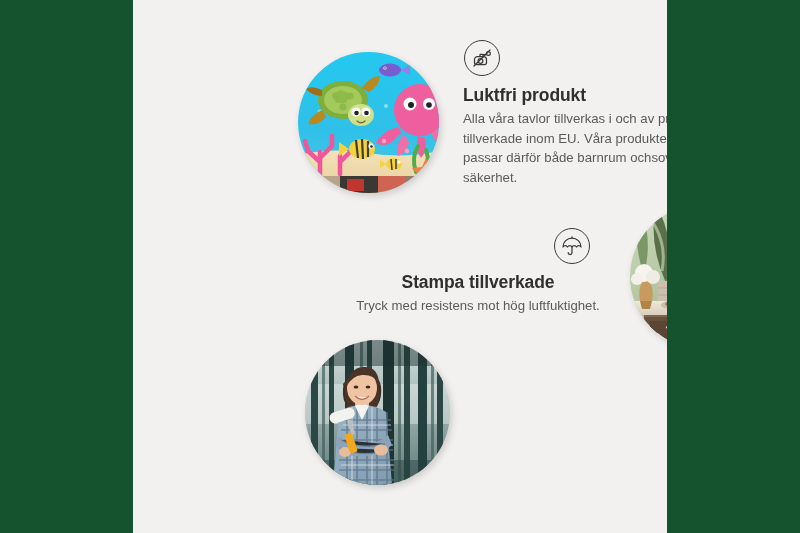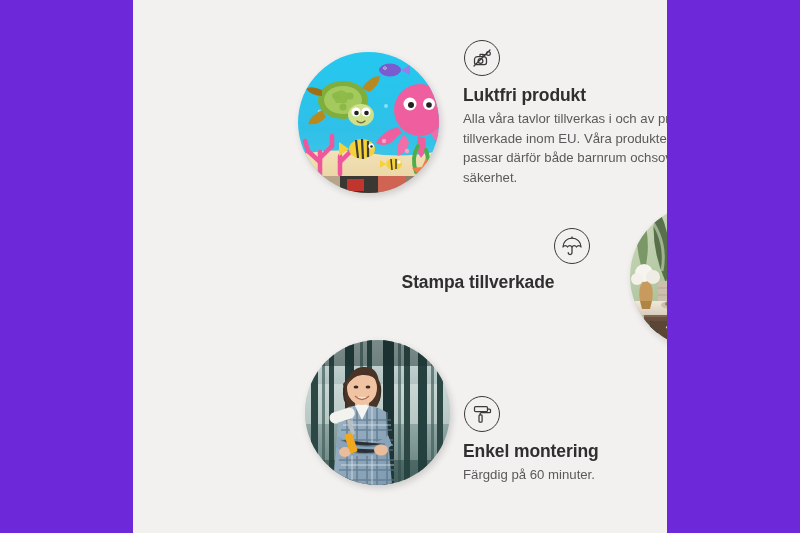--- a/index.html
+++ b/index.html
@@ -11,21 +11,21 @@
     width: 800px;
     height: 533px;
     overflow: hidden;
     font-family: "Liberation Sans", sans-serif;
   }
 
   #page {
     position: relative;
     width: 800px;
     height: 533px;
-    background: #6d28d9;
+    background: #14532d;
   }
 
   
   .panel {
     position: absolute;
     left: 133px;
     top: 0;
     width: 534px;
     height: 533px;
     background: #f2f1f0;
@@ -376,28 +376,18 @@
       <div class="icon-row">
         <div class="icon-wrap">
           <svg width="24" height="24" viewBox="0 0 24 24" fill="none" stroke="#3a3a3a" stroke-width="1.25" stroke-linecap="round" stroke-linejoin="round">
             <path d="M3 13 a9 9 0 0 1 18 0 a2.6 2.6 0 0 0 -4.5 0 a2.6 2.6 0 0 0 -4.5 0 a2.6 2.6 0 0 0 -4.5 0 a2.6 2.6 0 0 0 -4.5 0 z"></path>
             <path d="M12 13 v5.6 a1.9 1.9 0 0 1 -3.8 0"></path>
             <path d="M12 4 v-1.1"></path>
           </svg>
         </div>
       </div>
       <div class="feat-title">Stampa tillverkade</div>
-    </div>
-
-    <div class="feature" id="feature-3">
-      <div class="icon-wrap">
-        <svg width="24" height="24" viewBox="0 0 24 24" fill="none" stroke="#3a3a3a" stroke-width="1.25" stroke-linecap="round" stroke-linejoin="round">
-          <rect x="4.5" y="4.5" width="13" height="5.2" rx="1.2"></rect>
-          <path d="M17.5 7.1 h2 a1 1 0 0 1 1 1 v1.6 a1 1 0 0 1 -1 1 h-8.4 a1 1 0 0 0 -1 1 v1.1"></path>
-          <rect x="9" y="12.8" width="3.1" height="7.4" rx="1"></rect>
-        </svg>
-      </div>
-      <div class="feat-title">Enkel montering</div>
-      <p class="feat-body">Färgdig på 60 minuter.</p>
-    </div>
+      <p class="feat-body">Tryck med resistens mot hög luftfuktighet.</p>
+    </div>
+
 
   </div>
 </div>
 
 </body></html>

